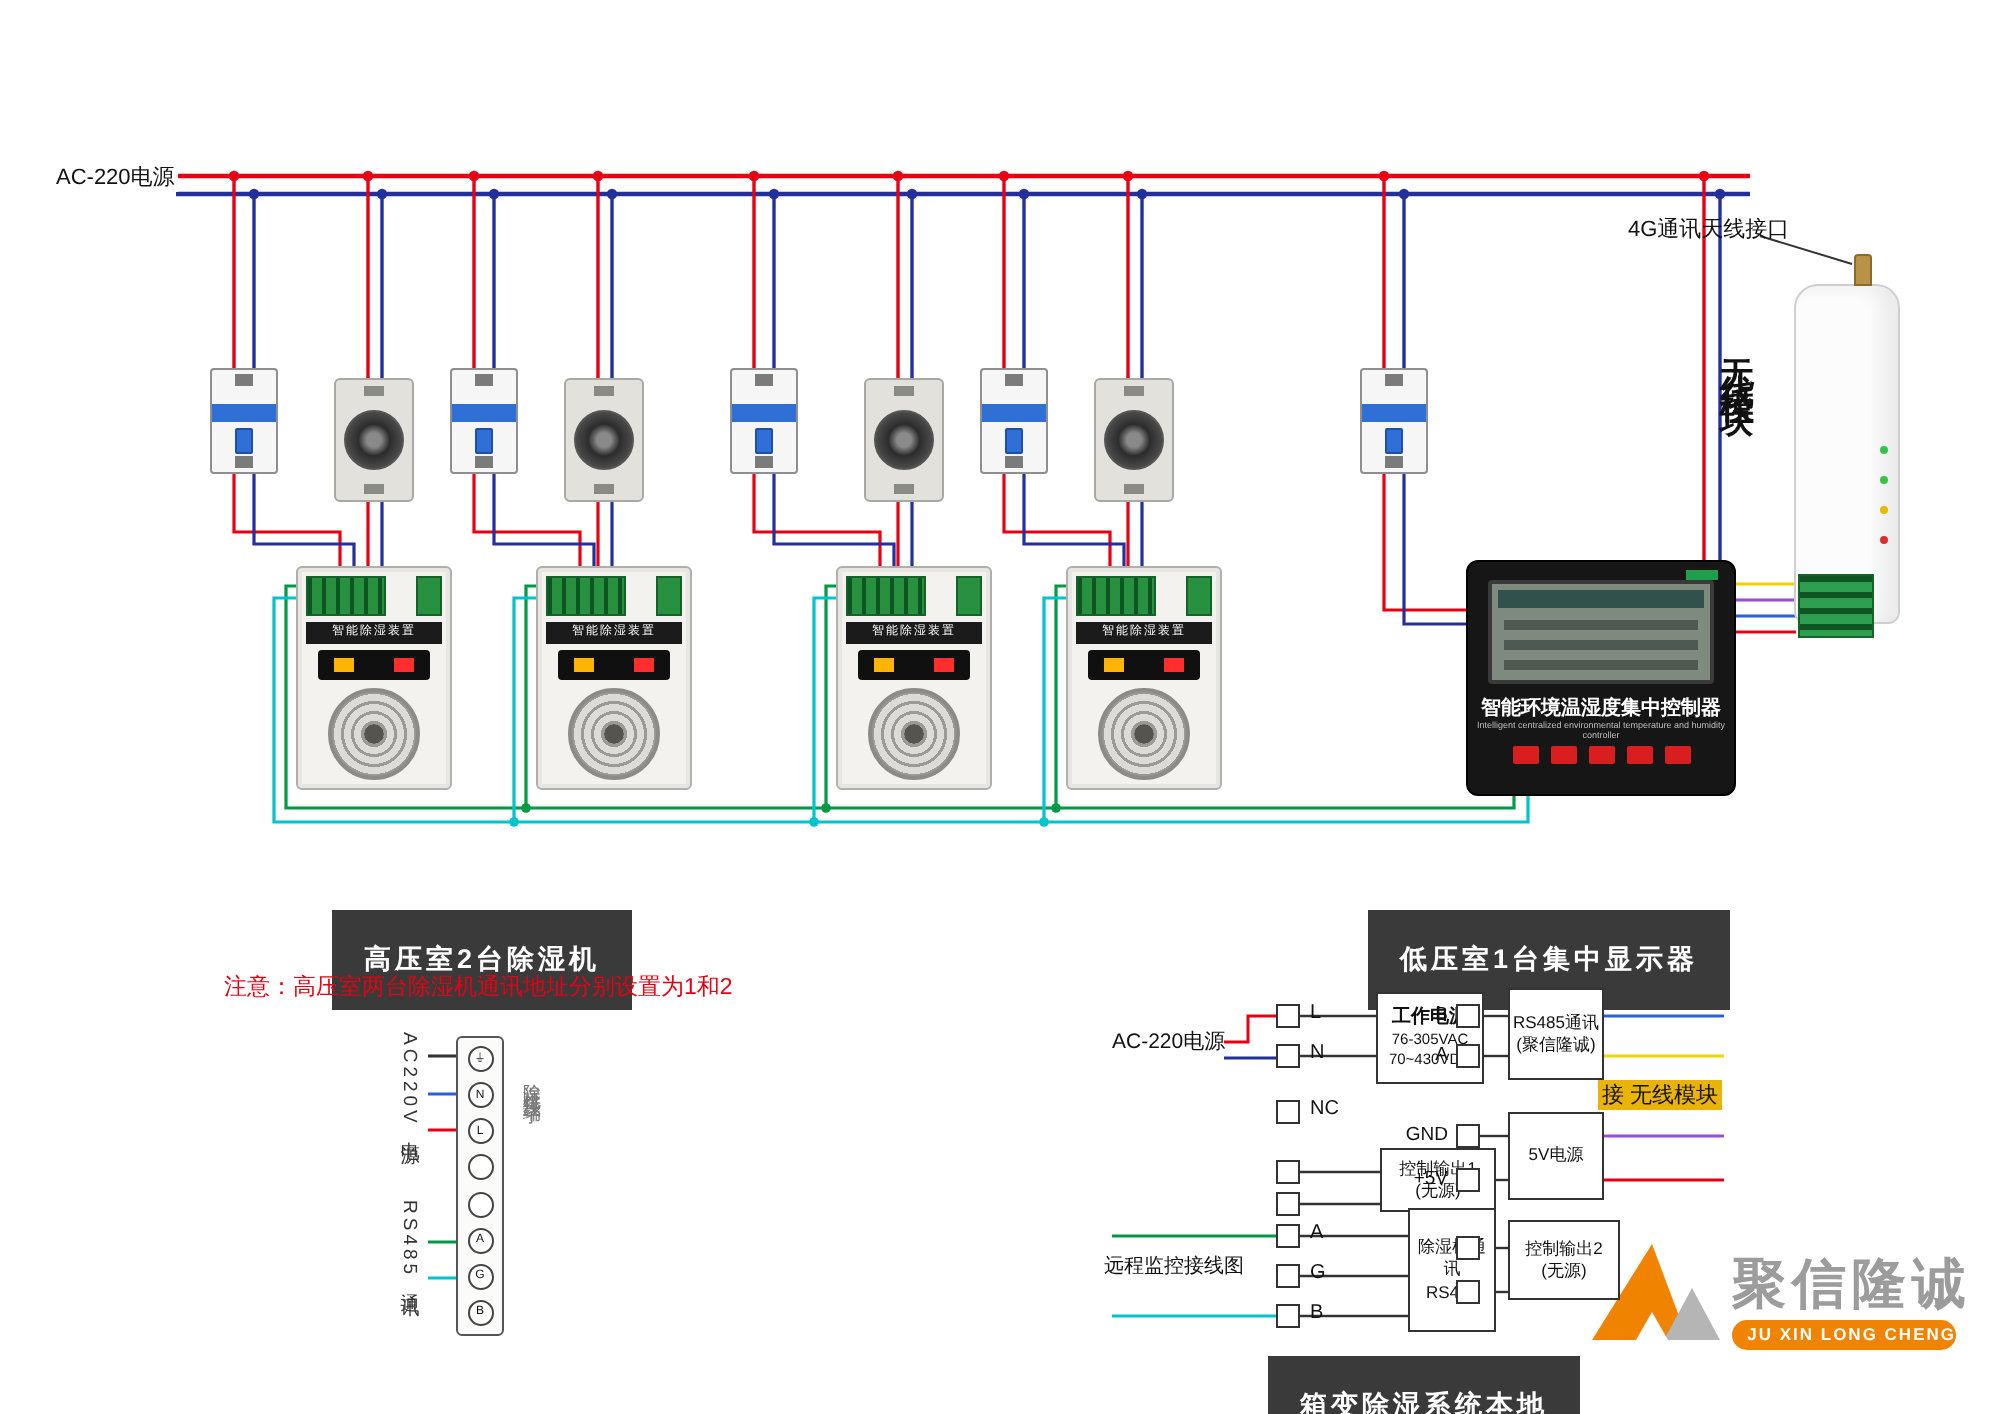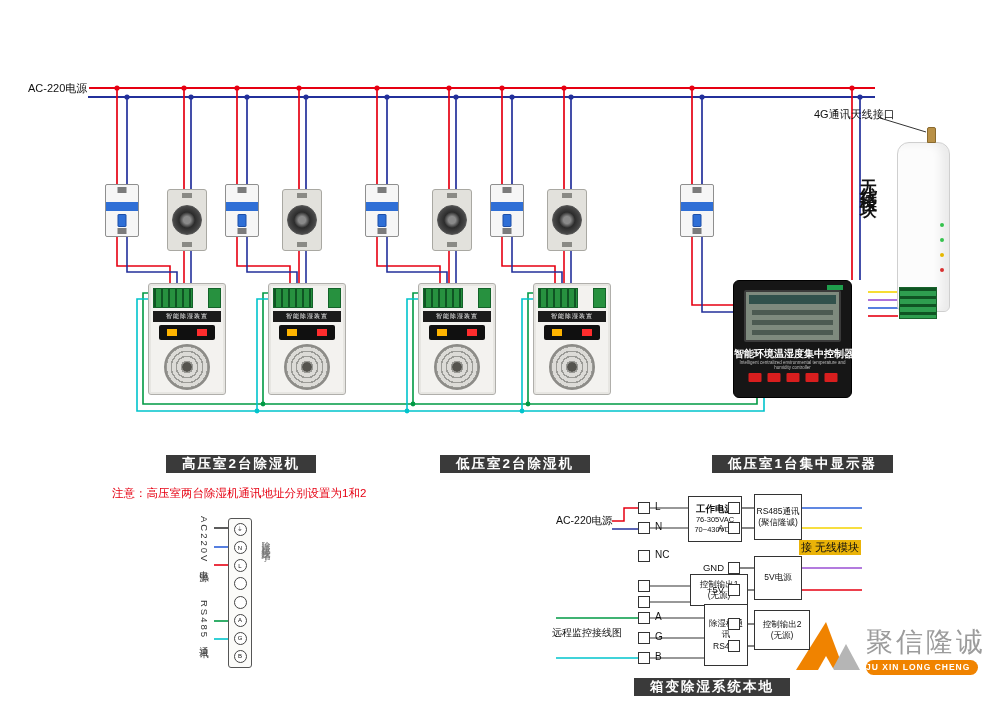--- a/index.html
+++ b/index.html
@@ -7,21 +7,21 @@
   .canvas{position:relative;width:1000px;height:707px;background:#fff;
           font-family:"Liberation Sans","DejaVu Sans",sans-serif;color:#111;overflow:hidden}
   svg.wires{position:absolute;left:0;top:0;z-index:1}
   .comp{position:absolute;z-index:2}
   .txt{position:absolute;z-index:3}
 
   .title-box{left:50%;top:22px;transform:translateX(-50%);border:3px solid #000;
              padding:5px 24px;font-size:21px;font-weight:bold;letter-spacing:2px;white-space:nowrap;background:#fff}
 
   .seclabel{background:#3a3a3a;color:#fff;font-size:13.5px;font-weight:bold;
-            padding:0 16px;letter-spacing:2px;white-space:nowrap}
+            padding:16px 16px;letter-spacing:2px;white-space:nowrap}
   .note{color:#e60012;font-size:11.5px;white-space:nowrap}
 
   
   .breaker{width:34px;height:53px;background:#f6f6f6;border:1px solid #8f8f8f;border-radius:2px}
   .b-screw{position:absolute;left:50%;transform:translateX(-50%);width:9px;height:6px;background:#7b7b7b}
   .b-band{position:absolute;left:0;right:0;top:17px;height:9px;background:#2f6fd6}
   .b-toggle{position:absolute;left:50%;transform:translateX(-50%);top:29px;width:9px;height:13px;
             background:#2f6fd6;border:1px solid #1d4fa8;border-radius:1px}
 
   
@@ -41,21 +41,21 @@
   .deh-lcd{position:absolute;left:10px;right:10px;top:41px;height:15px;background:#101010;border-radius:2px}
   .seg{position:absolute;top:4px;width:10px;height:7px}
   .seg.y{left:8px;background:#ffb400}
   .seg.r{right:8px;background:#ff2d2d}
   .deh-fan{position:absolute;left:50%;top:60px;transform:translateX(-50%);width:46px;height:46px;border-radius:50%;
            border:2px solid #8c8b87;background:repeating-radial-gradient(circle,#9a9a96 0 1.5px,#dcdbd7 1.5px 5px)}
   .deh-fan:after{content:"";position:absolute;left:50%;top:50%;transform:translate(-50%,-50%);
                  width:10px;height:10px;border-radius:50%;background:#55544f}
 
   
-  .controller{left:733px;top:280px;width:119px;height:118px;background:#161616;border:1px solid #000;border-radius:6px}
+  .controller{left:733px;top:280px;width:135px;height:118px;background:#161616;border:1px solid #000;border-radius:6px}
   .c-brand{position:absolute;right:8px;top:4px;width:16px;height:5px;background:#1f9e4c}
   .c-screen{position:absolute;left:10px;right:10px;top:9px;height:52px;background:#7e8a7e;
             border:2px solid #3a3a3a;border-radius:2px}
   .c-hdr{position:absolute;left:3px;right:3px;top:3px;height:9px;background:#31514c}
   .c-row{position:absolute;left:6px;right:6px;height:5px;background:#4c5a52}
   .c-name{position:absolute;left:0;right:0;top:66px;color:#fff;font-size:10px;font-weight:bold;text-align:center;white-space:nowrap}
   .c-sub{position:absolute;left:4px;right:4px;top:79px;color:#bdbdbd;font-size:4.5px;text-align:center;line-height:1.2}
   .c-buttons{position:absolute;left:50%;transform:translateX(-50%);top:92px;display:flex;gap:6px}
   .c-btn{width:13px;height:9px;background:#d81e1e;border-radius:1px;display:block}
 
@@ -82,23 +82,23 @@
   .tlabel{font-size:10px;white-space:nowrap}
   .rtl{font-size:9.5px;width:26px;text-align:right;white-space:nowrap}
   .dbox{position:absolute;border:1.4px solid #333;background:#fff;z-index:3;
         display:flex;flex-direction:column;align-items:center;justify-content:center;
         font-size:8.5px;line-height:1.3;text-align:center}
   .dbox .b1{font-size:9.5px;font-weight:bold}
   .dbox .b2{font-size:7.5px}
 
   
   .logo{left:792px;top:612px;width:190px;height:82px}
-  .logo-name{position:absolute;left:74px;top:12px;font-size:27px;font-weight:normal;color:#9c9c9c;letter-spacing:3px;white-space:nowrap}
+  .logo-name{position:absolute;left:74px;top:12px;font-size:27px;font-weight:bold;color:#9c9c9c;letter-spacing:3px;white-space:nowrap}
   .logo-bar{position:absolute;left:74px;top:48px;width:112px;height:15px;background:#f08300;border-radius:8px;
-            color:#fff;font-size:8.5px;font-weight:bold;text-align:left;line-height:15px;letter-spacing:1px}
+            color:#fff;font-size:8.5px;font-weight:bold;text-align:right;line-height:15px;letter-spacing:1px}
 </style>
 </head>
 <body>
 
 <div class="canvas">
 
   <svg class="wires" width="1000" height="707" viewBox="0 0 1000 707">
 
     <g stroke-width="2.2" fill="none">
       <path d="M88 88 H875" stroke="#e60012"></path>
@@ -360,22 +360,21 @@
     <span class="m-led" style="top:80px;background:#35c24d"></span>
     <span class="m-led" style="top:95px;background:#35c24d"></span>
     <span class="m-led" style="top:110px;background:#e6b800"></span>
     <span class="m-led" style="top:125px;background:#d83030"></span>
     <div class="m-term"></div>
   </div>
   <div class="txt module-label">无线模块</div>
   <div class="txt antenna-label">4G通讯天线接口</div>
 
   <div class="txt seclabel" style="left:166px;top:455px">高压室2台除湿机</div>
-  <div class="txt seclabel" style="left:440px;top:455px">低压室2台除湿机</div>
-  <div class="txt seclabel" style="left:712px;top:455px">低压室1台集中显示器</div>
+  <div class="txt seclabel" style="left:684px;top:455px">低压室1台集中显示器</div>
   <div class="txt note" style="left:112px;top:486px">注意：高压室两台除湿机通讯地址分别设置为1和2</div>
   <div class="txt seclabel" style="left:634px;top:678px">箱变除湿系统本地</div>
 
   <div class="comp dstrip">
     <div class="dcirc">
         <span>⏚</span>
       </div>
     <div class="dcirc">
         <span>N</span>
       </div>

